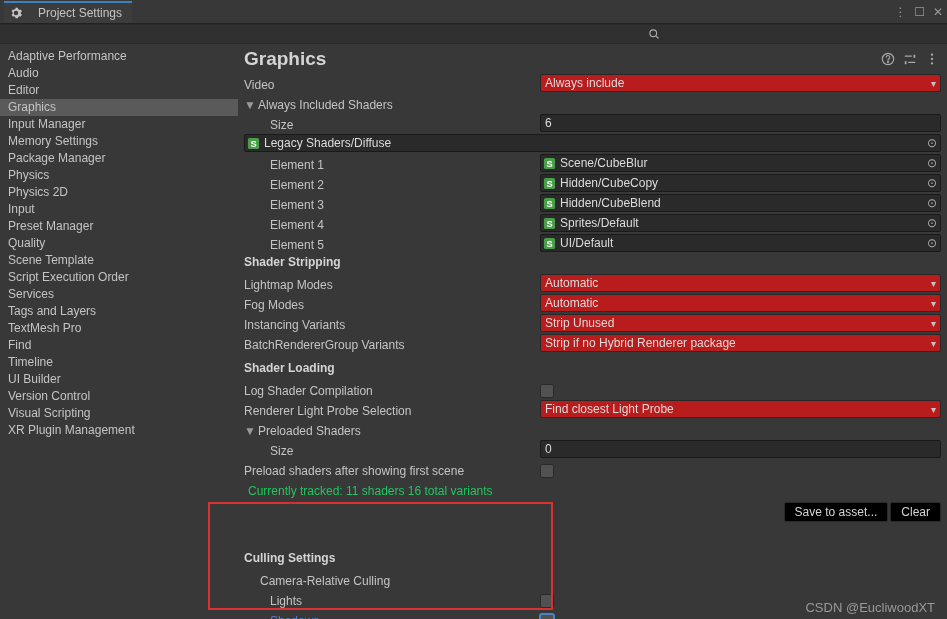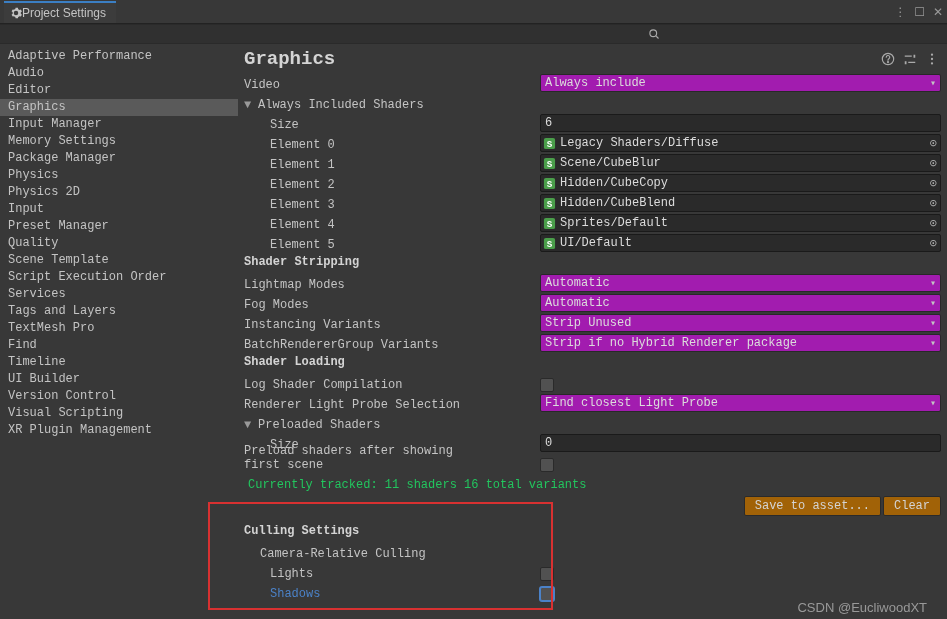--- a/index.html
+++ b/index.html
@@ -1,58 +1,58 @@
 <!DOCTYPE html>
 <html><head>
 <meta charset="utf-8">
 <style>
   * { box-sizing: border-box; margin: 0; padding: 0; }
   html, body { width: 947px; height: 619px; font-family: Arial, sans-serif; font-size: 12px; color: #c4c4c4; background: #383838; overflow: hidden; }
   .window { width: 947px; height: 619px; display: flex; flex-direction: column; background: #383838; }
   .titlebar { height: 24px; background: #383838; display: flex; align-items: center; padding: 0 4px; border-bottom: 1px solid #222; position: relative; }
-  .titlebar .tab { background: #3c3c3c; height: 22px; display: flex; align-items: center; padding: 0 10px 0 6px; border-top: 2px solid #3b7fc4; gap: 0; }
+  .titlebar .tab { background: #3c3c3c; height: 22px; display: flex; align-items: center; padding: 0 10px 0 6px; border-top: 2px solid #3b7fc4; gap: 16px; }
   .titlebar .wincontrols { position: absolute; right: 4px; top: 0; height: 24px; display: flex; align-items: center; gap: 8px; color: #999; }
   .gear { width: 12px; height: 12px; display: inline-block; }
   .gear svg, .icon-svg svg { width: 100%; height: 100%; display: block; }
   .searchbar { height: 20px; background: #303030; display: flex; align-items: center; padding: 0 4px; gap: 4px; border-top:1px solid #2a2a2a; border-bottom:1px solid #2a2a2a;}
   .searchbar .spacer { flex: 0 0 640px; }
   .searchbar .search-icon { width:12px; height:12px; color:#888; }
   .searchbar input { flex:1; background:transparent; border:none; outline:none; color:#c4c4c4; font-size:12px; height:18px; }
-  .body { flex:1; display:flex; overflow:hidden;font-family:Liberation Mono, monospace; }
+  .body { flex:1; display:flex; overflow:hidden; }
   .sidebar { width: 238px; background: #383838; overflow-y:auto; padding: 4px 0; }
   .side-item { padding: 1px 8px; line-height: 15px; cursor:pointer; color:#c4c4c4;}
   .side-item.selected { background: #5a5a5a; }
   .main { flex:1; display:flex; flex-direction:column; overflow:hidden; padding: 4px 6px 0 6px; position:relative;}
   .main-header { display:flex; align-items:center; justify-content:space-between; padding-right:2px;}
   .main-title { font-size: 19px; font-weight: bold; color: #d4d4d4; }
   .main-header-icons { display:flex; gap:8px; color:#999; }
   .icon-svg { width:14px; height:14px; }
   .content { flex:1; overflow:hidden; padding: 2px 0 0 0; }
   .row { display:flex; align-items:flex-end; height:20px;gap:48px; }
   .label-col { width: 248px; display:flex; align-items:center; }
   .value-col { flex:1; display:flex; align-items:center; }
   .indent0 { padding-left: 0px; }
   .indent { padding-left: 16px; }
   .indent2 { padding-left: 26px; }
   .foldout { display:inline-block; width:12px; color:#999; margin-right:2px; }
   .section-header { font-weight:bold; color:#d4d4d4; height:20px; display:flex; align-items:center; }
-  .dropdown { flex:1; background:#a21caf; border:1px solid #282828; border-radius:2px; height:18px; display:flex; align-items:center; padding:0 14px 0 4px; position:relative; color:#dcdcdc;}
+  .dropdown { flex:1; background:#b91c1c; border:1px solid #282828; border-radius:2px; height:18px; display:flex; align-items:center; padding:0 14px 0 4px; position:relative; color:#dcdcdc;}
   .dropdown::after { content:"▾"; position:absolute; right:4px; color:#c4c4c4; font-size:10px;}
   .textfield { flex:1; background:#2a2a2a; border:1px solid #1a1a1a; border-radius:2px; height:18px; display:flex; align-items:center; padding:0 4px; color:#dcdcdc;}
   .objectfield { flex:1; background:#2a2a2a; border:1px solid #1a1a1a; border-radius:2px; height:18px; display:flex; align-items:center; padding:0 20px 0 2px; position:relative; color:#dcdcdc; gap:4px;}
   .objectfield .obj-icon { width:13px; height:13px; }
   .objectfield::after { content:"⊙"; position:absolute; right:3px; top:1px; color:#aaa; font-size:12px;}
   .checkbox { width:14px; height:14px; background:#515151; border:1px solid #2a2a2a; border-radius:2px; display:flex; align-items:center; justify-content:center;}
   .checkbox.highlight { border:1px solid #4b82c8; box-shadow:0 0 0 1px #4b82c8;}
-  .btn { background:#a16207; border:1px solid #2a2a2a; border-radius:2px; padding:2px 10px; color:#d4d4d4; cursor:pointer; height:20px; display:flex; align-items:center;}
+  .btn { background:#000000; border:1px solid #2a2a2a; border-radius:2px; padding:2px 10px; color:#d4d4d4; cursor:pointer; height:20px; display:flex; align-items:center;}
   .btnrow { display:flex; justify-content:flex-end; gap:2px; padding: 4px 0;}
   .helptext { color:#22c55e; padding-left:4px; }
   .highlight-box { position:absolute; border:2px solid #d83131; left:208px; top:502px; width:345px; height:108px; pointer-events:none;}
   .highlight-text { color:#4b82c8; }
-  .watermark { position:absolute; right:20px; bottom:4px; color:#999; font-size:13px;}
+  .watermark { position:absolute; right:12px; bottom:4px; color:#999; font-size:13px;}
 </style>
 </head>
 <body>
 
 <div class="window">
 
   <div class="titlebar">
     <div class="tab">
       <span class="gear">
         <svg viewBox="0 0 16 16" fill="#c4c4c4">
@@ -154,21 +154,20 @@
           <div class="label-col indent2">Size</div>
           <div class="value-col">
               <div class="textfield">
                 <span>6</span>
               </div>
             </div>
         </div>
 
         <div id="shader-elements">
             <div class="row">
-              <div class="label-col indent2">Element 0</div>
               <div class="value-col">
                 <div class="objectfield">
                   <span class="icon-svg obj-icon">
                     <svg viewBox="0 0 14 14">
                       <rect x="1" y="1" width="12" height="12" rx="2" fill="#4a9e4a"></rect>
                       <text x="7" y="11" font-size="10" text-anchor="middle" fill="#fff" font-weight="bold">S</text>
                     </svg>
                   </span>
                   <span>Legacy Shaders/Diffuse</span>
                 </div>
@@ -274,21 +273,21 @@
         </div>
         <div class="row">
           <div class="label-col indent0">BatchRendererGroup Variants</div>
           <div class="value-col">
               <div class="dropdown">
                 <span>Strip if no Hybrid Renderer package</span>
               </div>
             </div>
         </div>
 
-        <div class="section-header" style="">Shader Loading</div>
+        <div class="section-header" style="margin-top:6px;">Shader Loading</div>
 
         <div class="row">
           <div class="label-col indent0">Log Shader Compilation</div>
           <div class="value-col">
               <div class="checkbox"></div>
             </div>
         </div>
         <div class="row">
           <div class="label-col indent0">Renderer Light Probe Selection</div>
           <div class="value-col">
@@ -324,21 +323,21 @@
 
         <div class="btnrow">
           <div class="btn">
               <span>Save to asset...</span>
             </div>
           <div class="btn">
               <span>Clear</span>
             </div>
         </div>
 
-        <div class="section-header" style="margin-top:1px;">Culling Settings</div>
+        <div class="section-header" style="margin-top:22px;">Culling Settings</div>
         <div class="row">
           <div class="label-col indent">Camera-Relative Culling</div>
         </div>
         <div class="row">
           <div class="label-col indent2">Lights</div>
           <div class="value-col">
               <div class="checkbox"></div>
             </div>
         </div>
         <div class="row">

